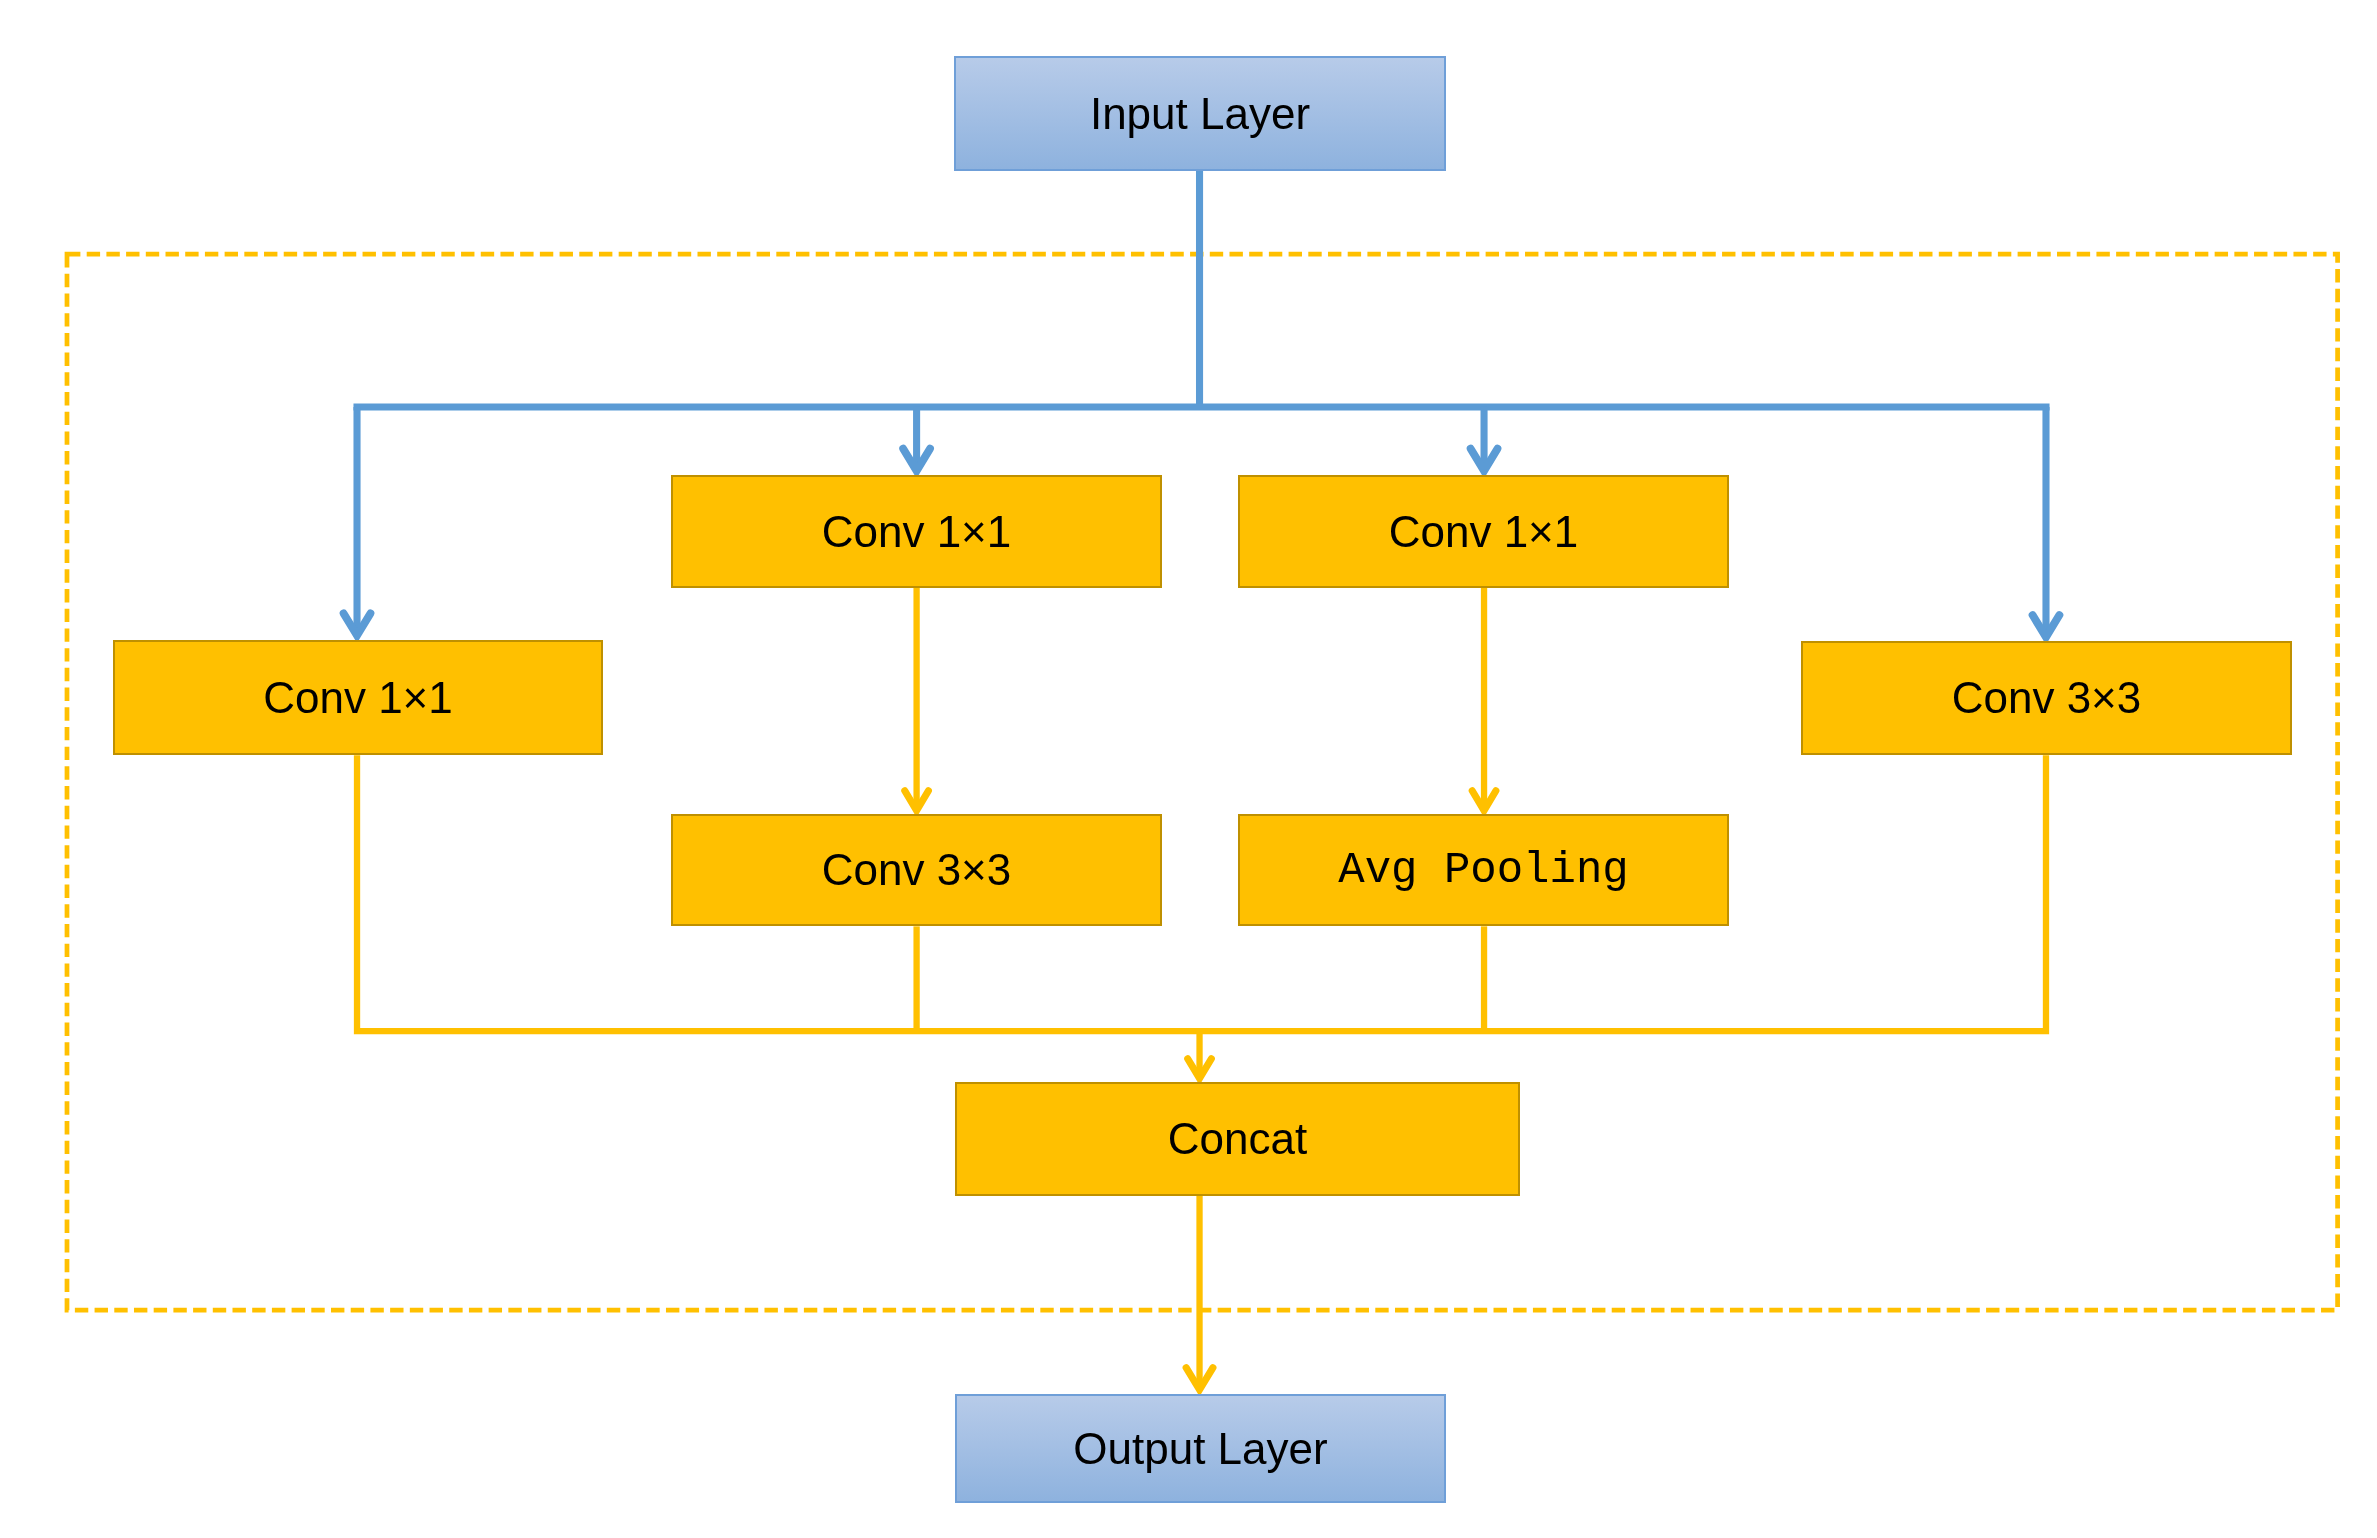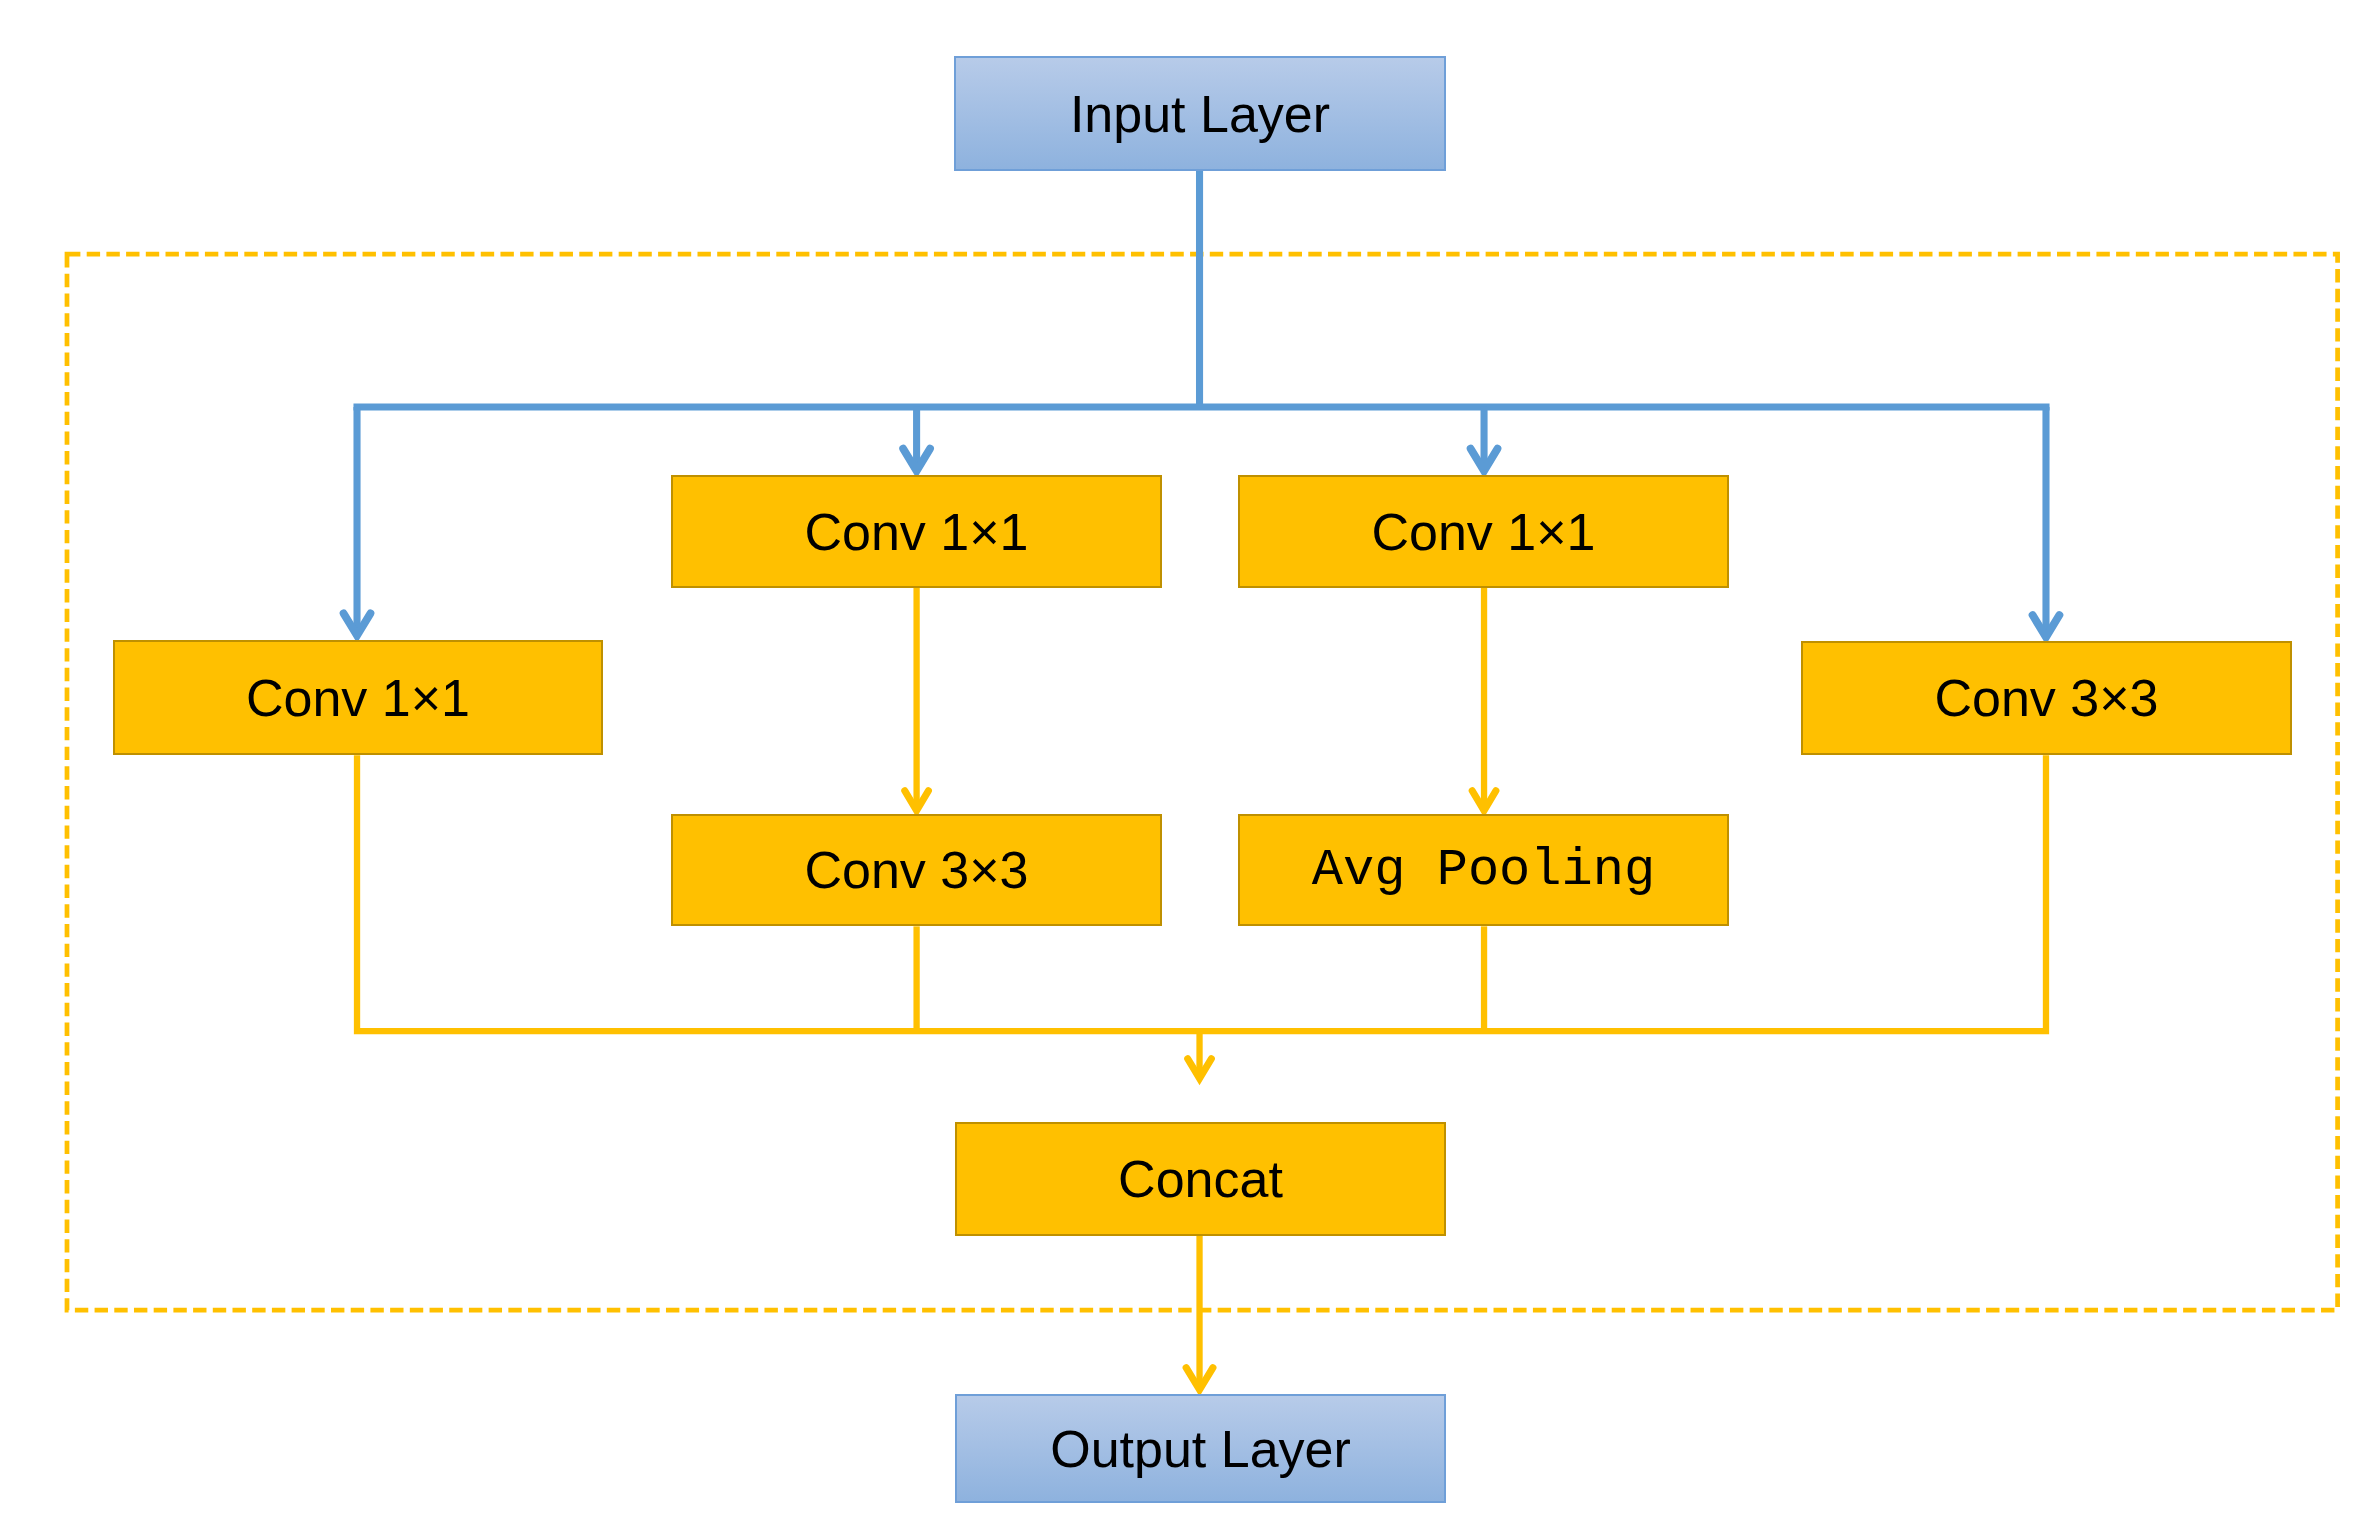--- a/index.html
+++ b/index.html
@@ -59,42 +59,42 @@
     stroke: var(--accent-orange);
     stroke-width: 6;
     fill: none;
     stroke-dasharray: 17 8;
   }
   .node {
     position: absolute;
     display: flex;
     align-items: center;
     justify-content: center;
-    font-size: 52px;
+    font-size: 44px;
     color: var(--text-color);
     box-sizing: border-box;
     white-space: nowrap;
   }
   .node-blue {
     background: linear-gradient(180deg, var(--blue-grad-top) 0%, var(--blue-grad-bottom) 100%);
     border: 2.4px solid var(--blue-border);
   }
   .node-orange {
     background: var(--accent-orange);
     border: 2.4px solid var(--orange-border);
   }
   
   .n-input   { left: 954px; top:   56px; width: 492px; height: 115px; }
   .n-b1conv  { left:  113px; top:  640px; width: 490px; height: 115px; }
   .n-b2conv1 { left:  671px; top:  475px; width: 491px; height: 113px; }
   .n-b3conv1 { left: 1238px; top:  475px; width: 491px; height: 113px; }
   .n-b4conv  { left: 1801px; top:  641px; width: 491px; height: 114px; }
   .n-b2conv3 { left:  671px; top: 814px; width: 491px; height: 112px; }
   .n-b3pool  { left: 1238px; top: 814px; width: 491px; height: 112px; font-family: Liberation Mono, monospace; }
-  .n-concat  { left: 955px; top: 1082px; width: 491px; height: 114px; margin-top: 40px; }
+  .n-concat  { left: 955px; top: 1082px; width: 565px; height: 114px; }
   .n-output  { left: 955px; top: 1394px; width: 491px; height: 109px; }
 </style>
 </head>
 <body>
 
 <div class="canvas">
 
   <svg class="edges" viewBox="0 0 3016 1952" xmlns="http://www.w3.org/2000/svg">
 
     <rect class="module-boundary" x="85" y="322" width="2881" height="1340"></rect>

